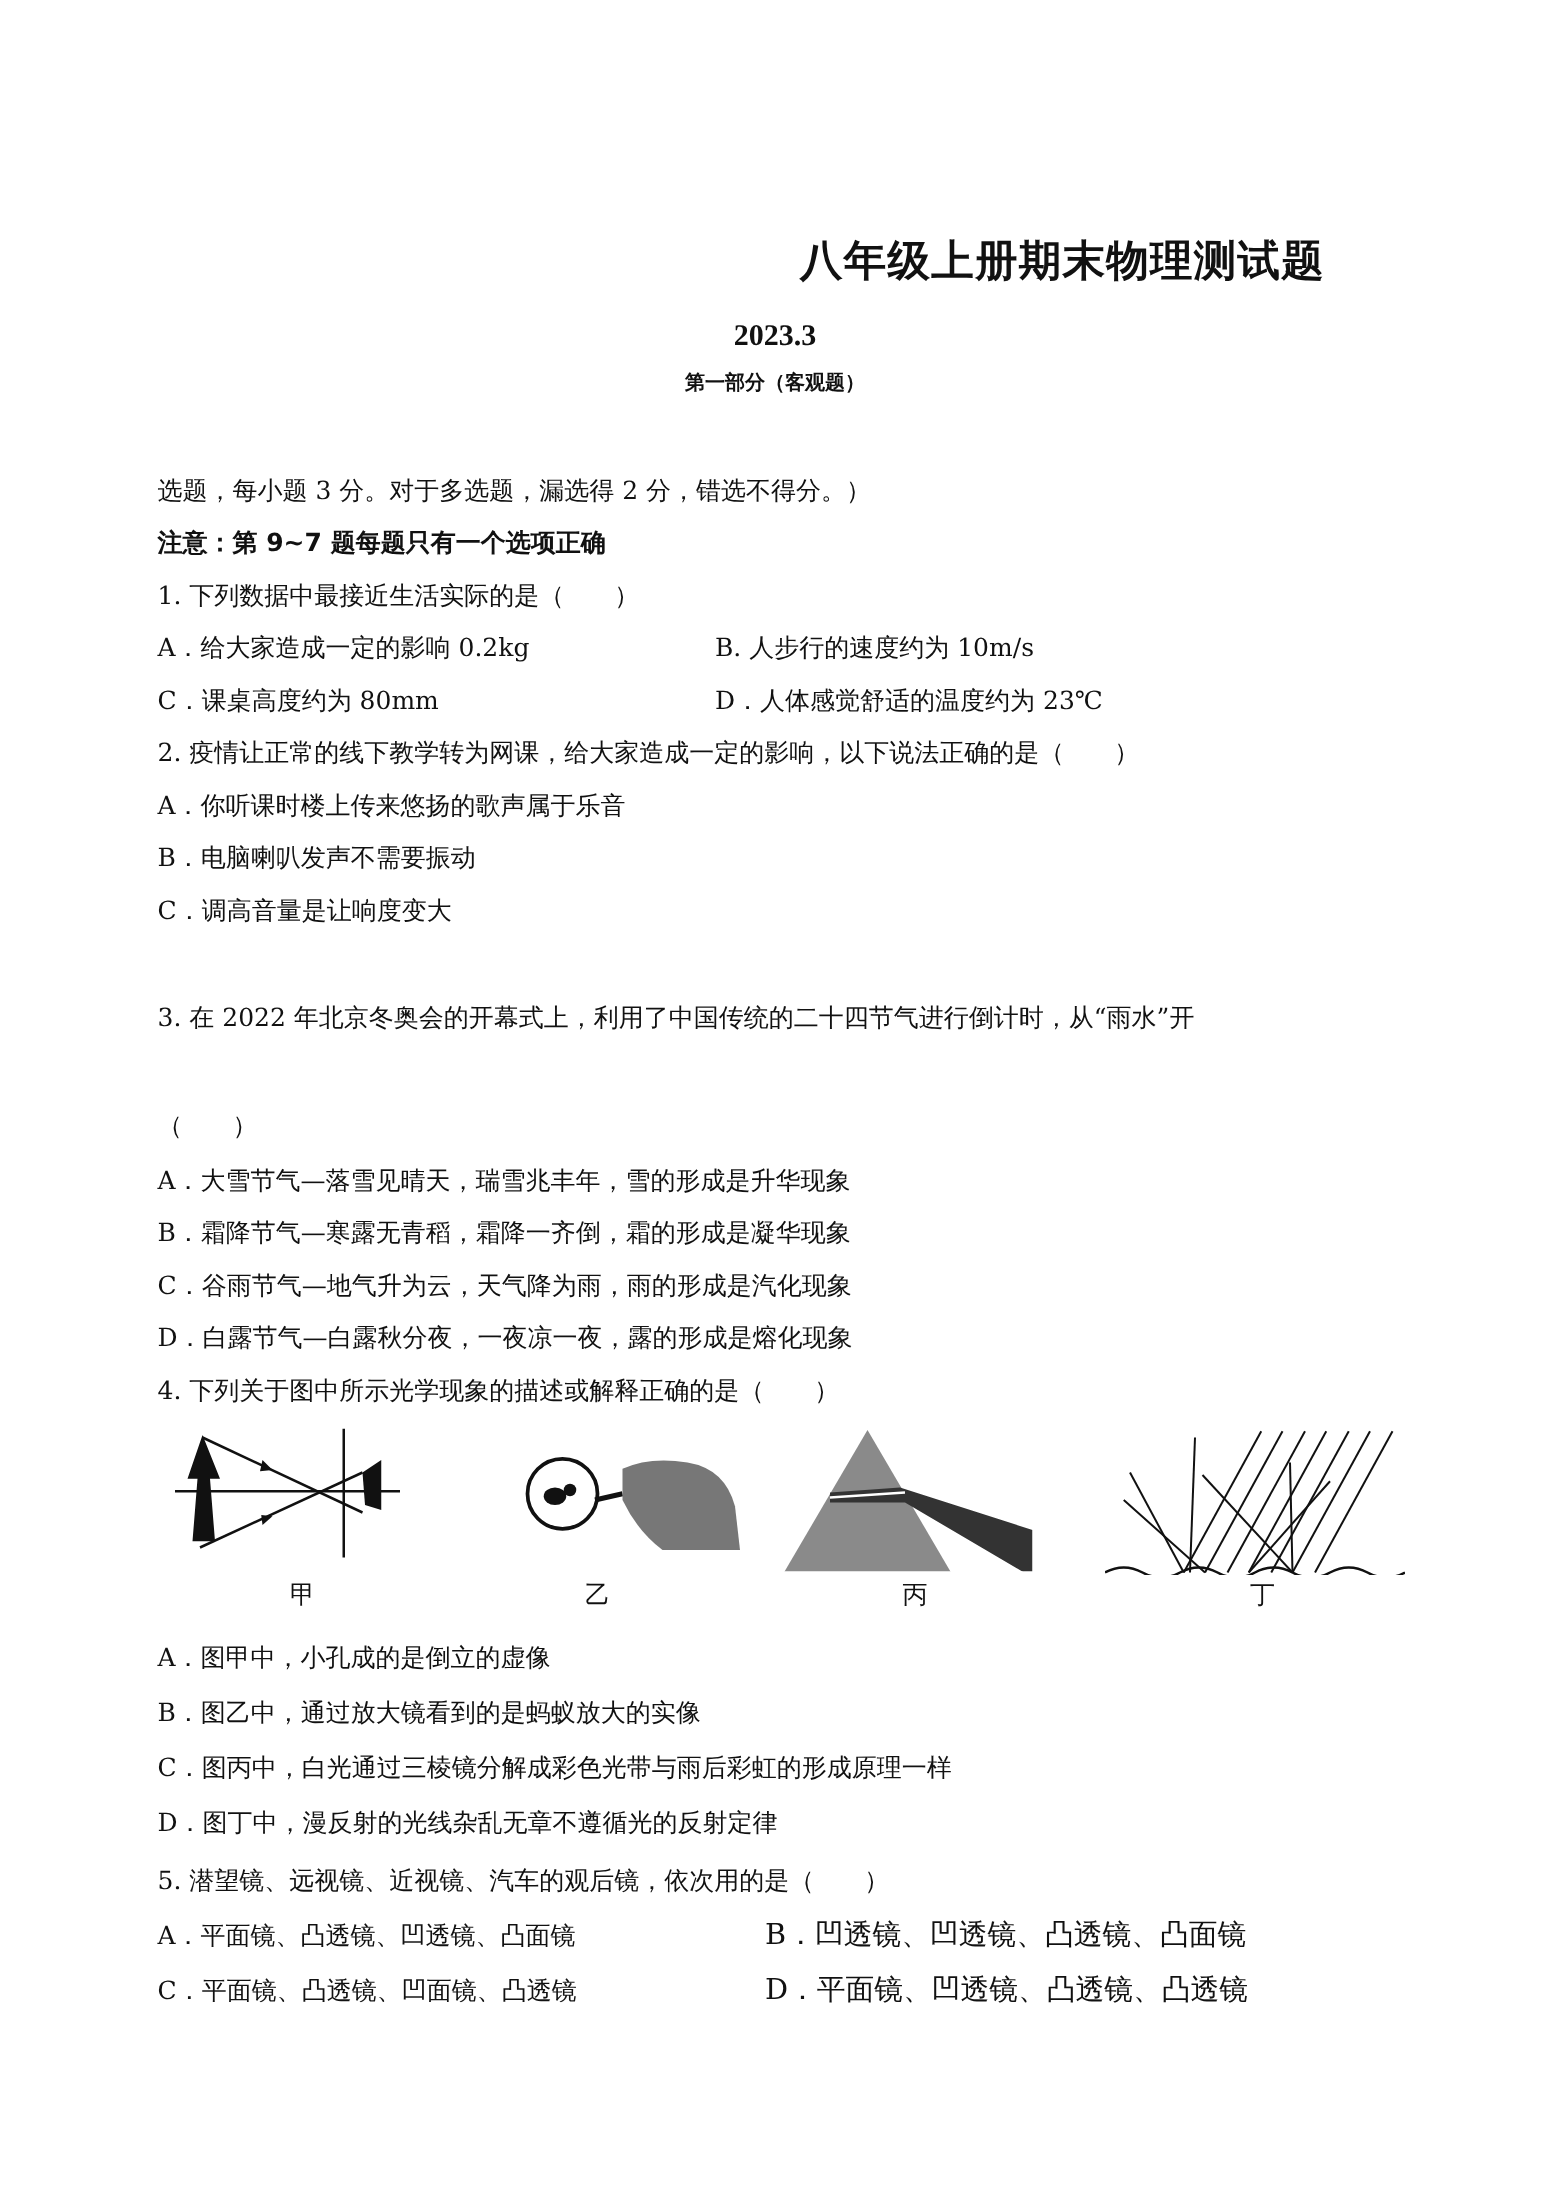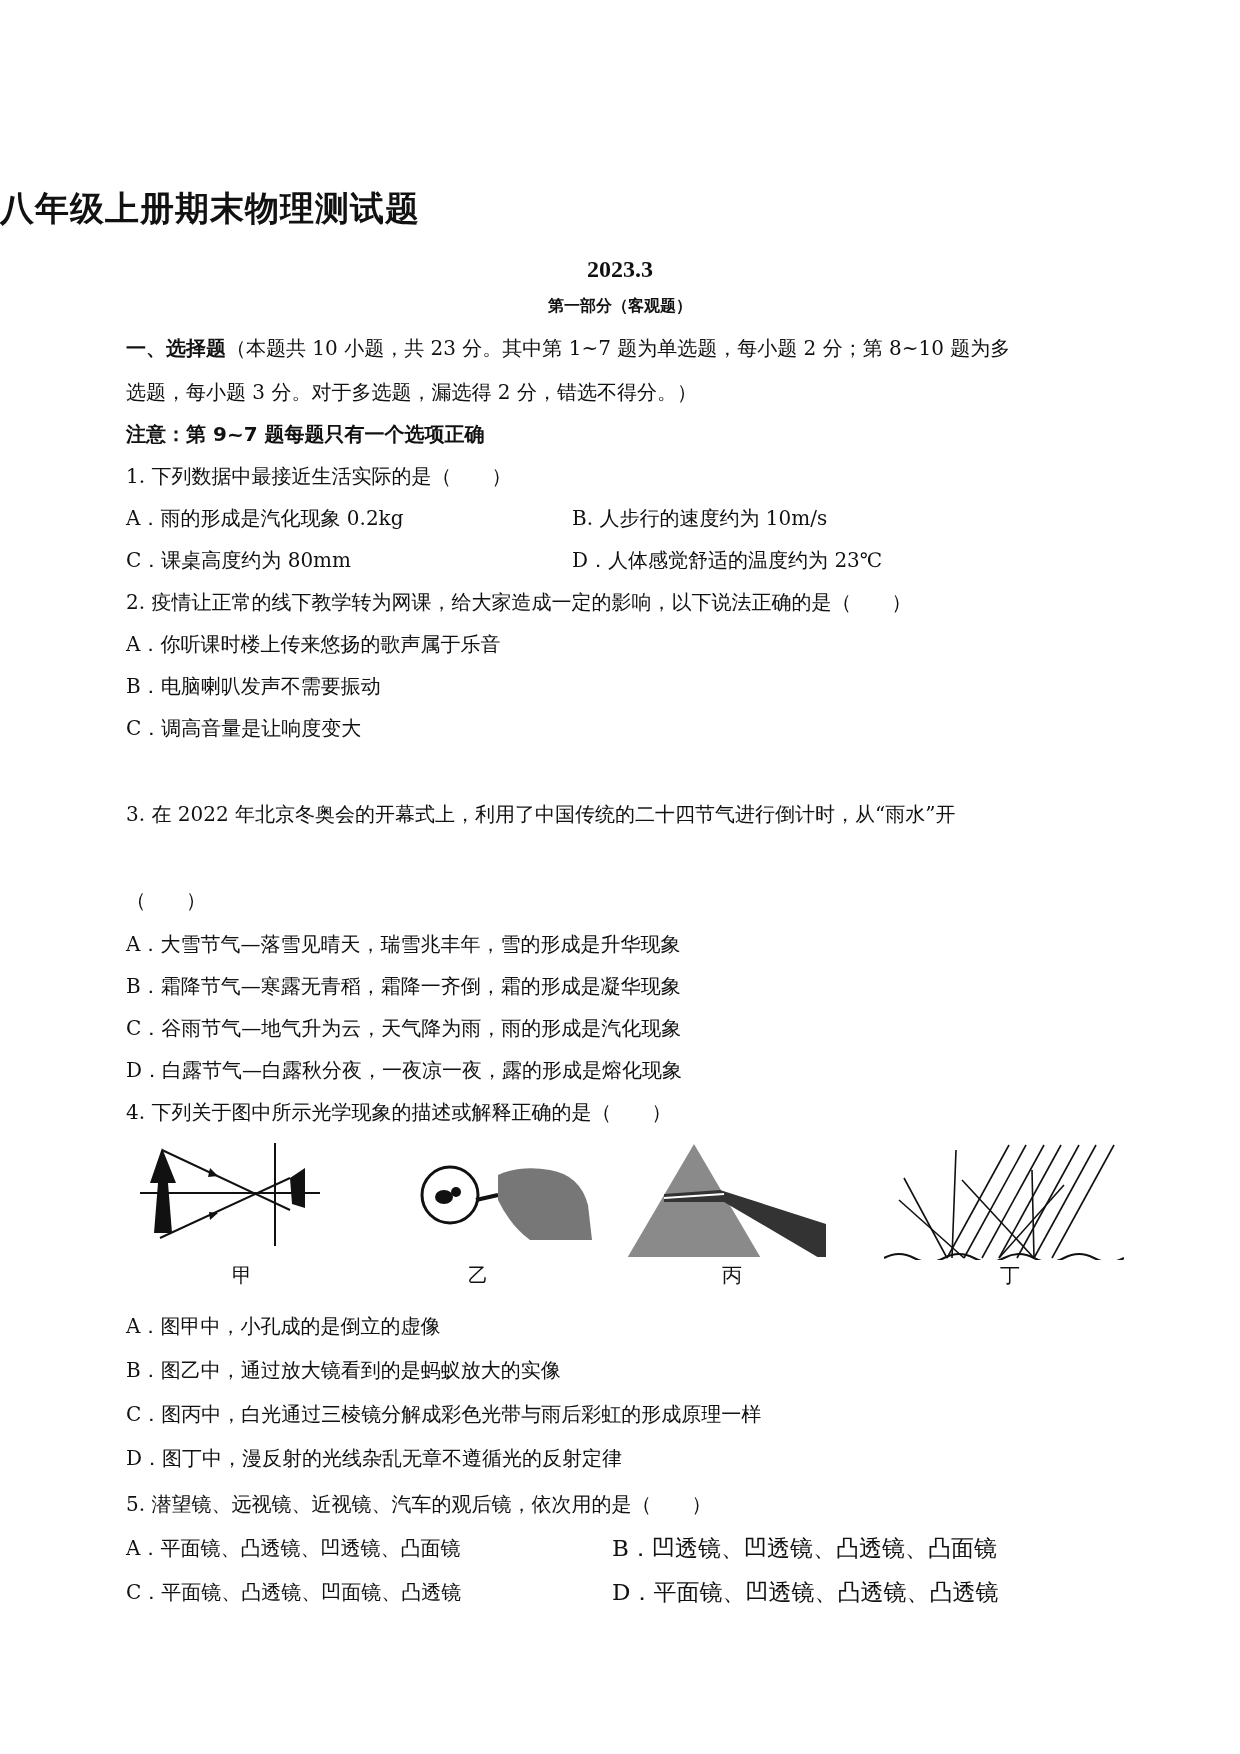--- a/index.html
+++ b/index.html
@@ -3,21 +3,21 @@
 <meta charset="utf-8">
 <style>
   html, body { margin: 0; padding: 0; background: #ffffff; }
   body {
     width: 1240px; height: 1754px; position: relative; overflow: hidden;
     font-family: "DejaVu Serif", "Liberation Serif", serif;
     color: #111111;
   }
   .page { position: absolute; left: 0; top: 0; width: 1240px; height: 1754px; }
   .title {
-    position: absolute; top: 186px; left: 0; width: 1060px; text-align: left;
+    position: absolute; top: 186px; left: 0; width: 1060px; text-align: right;
     font-family: "DejaVu Sans", sans-serif; font-weight: bold; font-size: 34px; letter-spacing: 1px;
   }
   .date {
     position: absolute; top: 256px; left: 0; width: 1240px; text-align: center;
     font-family: "Liberation Serif", serif; font-weight: bold; font-size: 24px;
   }
   .part {
     position: absolute; top: 296px; left: 0; width: 1240px; text-align: center;
     font-family: "DejaVu Sans", sans-serif; font-weight: bold; font-size: 16px;
   }
@@ -33,28 +33,25 @@
 </style>
 </head>
 <body>
 
 <div class="page">
 
   <div class="title">八年级上册期末物理测试题</div>
   <div class="date">2023.3</div>
   <div class="part">第一部分（客观题）</div>
 
-  <div class="line" style="top:334px;">
-    <span class="bold">一、选择题</span><span>（本题共 10 小题，共 23 分。其中第 1~7 题为单选题，每小题 2 分；第 8~10 题为多</span>
-  </div>
   <div class="line" style="top:378px;">选题，每小题 3 分。对于多选题，漏选得 2 分，错选不得分。）</div>
   <div class="line bold" style="top:420px;">注意：第 9~7 题每题只有一个选项正确</div>
 
   <div class="line" style="top:462px;">1. 下列数据中最接近生活实际的是（　　）</div>
-  <div class="line" style="top:504px;">A．雨的形成是汽化现象 0.2kg</div>
+  <div class="line" style="top:504px;">A．给大家造成一定的影响 0.2kg</div>
   <div class="col2" style="top:504px;">B. 人步行的速度约为 10m/s</div>
   <div class="line" style="top:546px;">C．课桌高度约为 80mm</div>
   <div class="col2" style="top:546px;">D．人体感觉舒适的温度约为 23℃</div>
 
   <div class="line" style="top:588px;">2. 疫情让正常的线下教学转为网课，给大家造成一定的影响，以下说法正确的是（　　）</div>
   <div class="line" style="top:630px;">A．你听课时楼上传来悠扬的歌声属于乐音</div>
   <div class="line" style="top:672px;">B．电脑喇叭发声不需要振动</div>
   <div class="line" style="top:714px;">C．调高音量是让响度变大</div>
 
   <div class="line" style="top:800px;">3. 在 2022 年北京冬奥会的开幕式上，利用了中国传统的二十四节气进行倒计时，从“雨水”开</div>

